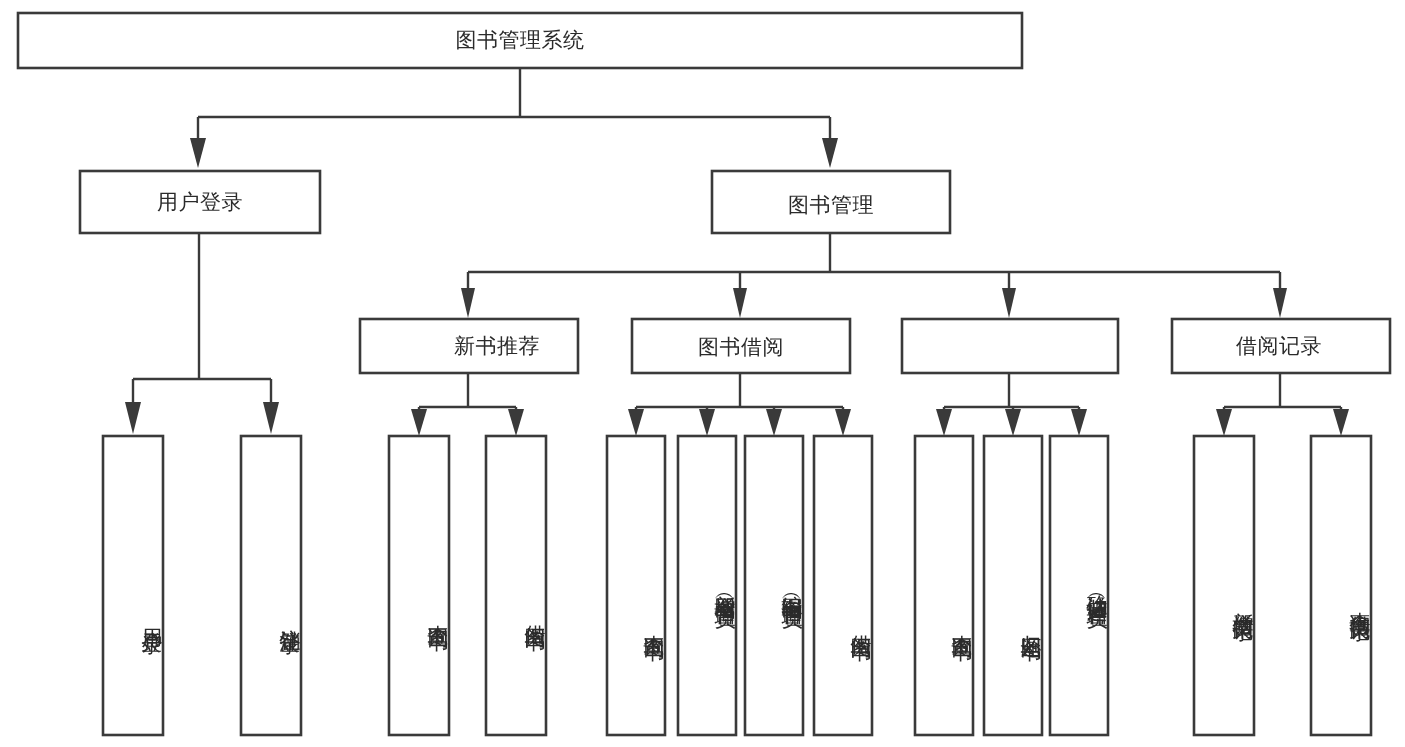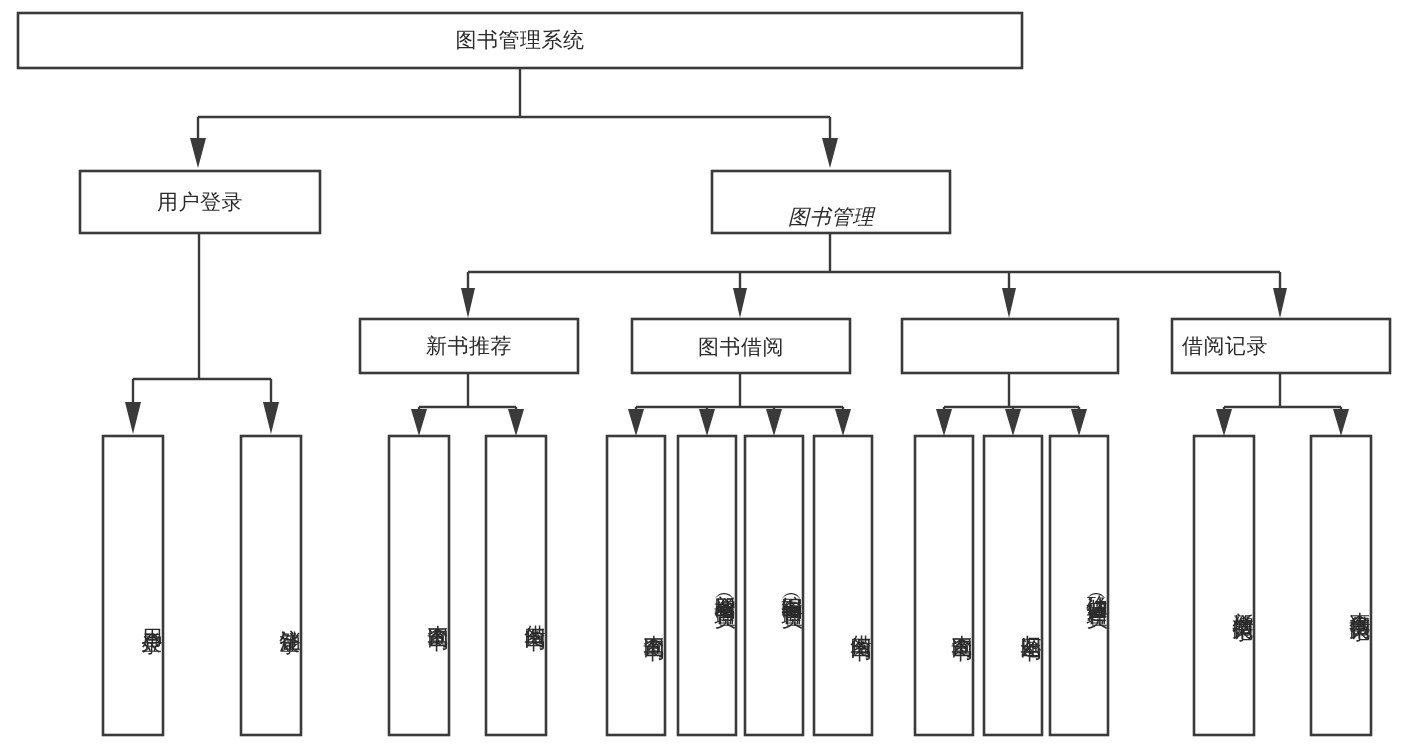--- a/index.html
+++ b/index.html
@@ -170,25 +170,25 @@
     <rect class="node-box" x="1050" y="436" width="58" height="299"></rect>
 
     <rect class="node-box" x="1194" y="436" width="60" height="299"></rect>
     <rect class="node-box" x="1311" y="436" width="60" height="299"></rect>
 
   </svg>
 
   <div class="label horizontal" style="left:18px; top:13px; width:1004px; height:55px;border-radius:12px;">图书管理系统</div>
 
   <div class="label horizontal" style="left:80px; top:171px; width:240px; height:62px;">用户登录</div>
-  <div class="label horizontal" style="left:712px; top:186px; width:238px; height:62px;font-style:italic;">图书管理</div>
-
-  <div class="label horizontal" style="left:360px; top:319px; width:218px; height:54px;">新书推荐</div>
+  <div class="label horizontal" style="left:712px; top:174px; width:238px; height:62px;">图书管理</div>
+
+  <div class="label horizontal" style="left:360px; top:319px; width:218px; height:54px;padding-left:28px;">新书推荐</div>
   <div class="label horizontal" style="left:632px; top:319px; width:218px; height:56px;">图书借阅</div>
-  <div class="label horizontal" style="left:1116px; top:319px; width:218px; height:54px;">借阅记录</div>
+  <div class="label horizontal" style="left:1164px; top:319px; width:218px; height:54px;padding-left:6px;">借阅记录</div>
 
   <div class="label vertical" style="left:103px; top:516px; width:60px; height:200px;">用户登录</div>
   <div class="label vertical" style="left:241px; top:516px; width:60px; height:200px;">注销登录</div>
 
   <div class="label vertical" style="left:389px; top:512px; width:60px; height:200px;">查询图书</div>
   <div class="label vertical" style="left:486px; top:512px; width:60px; height:200px;">借阅图书</div>
 
   <div class="label vertical" style="left:607px; top:512px; width:58px; height:220px;">查询图书</div>
   <div class="label vertical" style="left:678px; top:444px; width:58px; height:285px;">新增图书（管理员）</div>
   <div class="label vertical" style="left:745px; top:444px; width:58px; height:285px;">编辑图书（管理员）</div>

